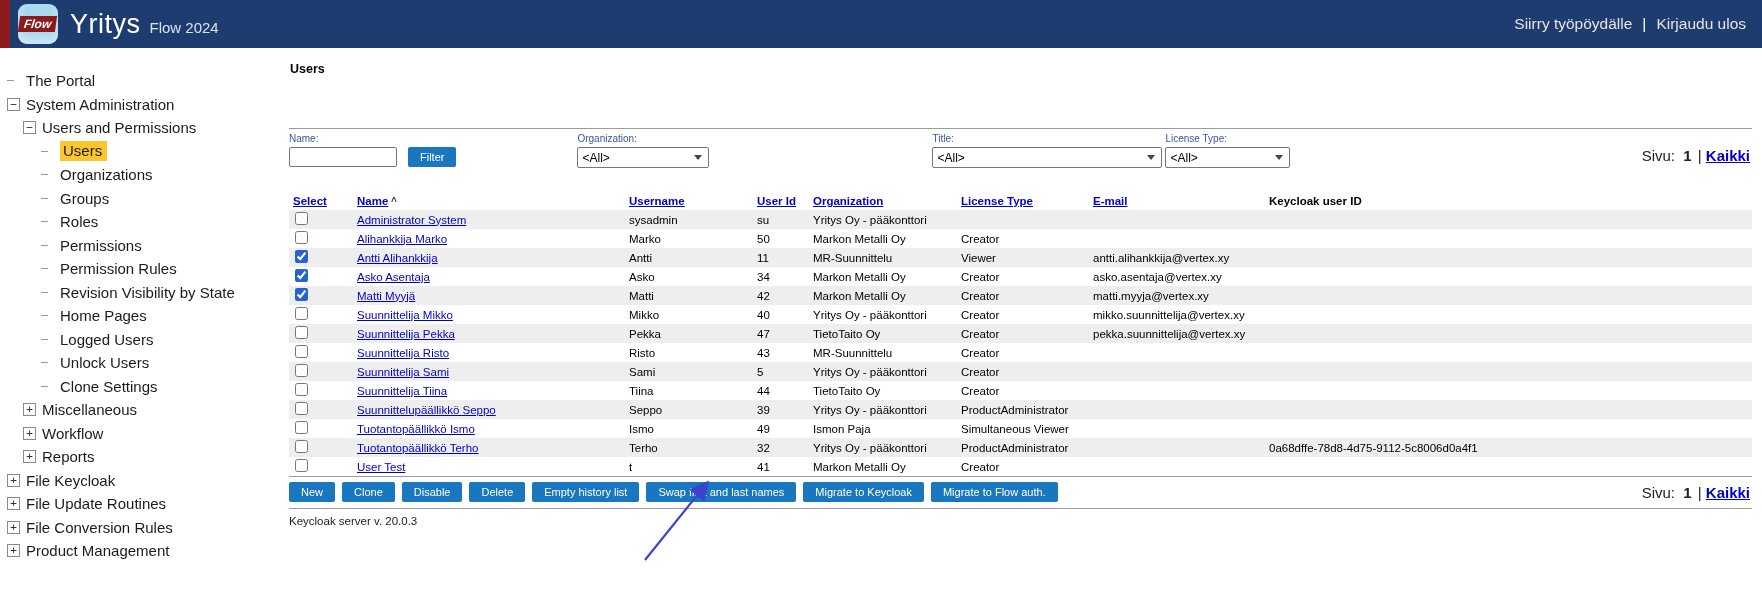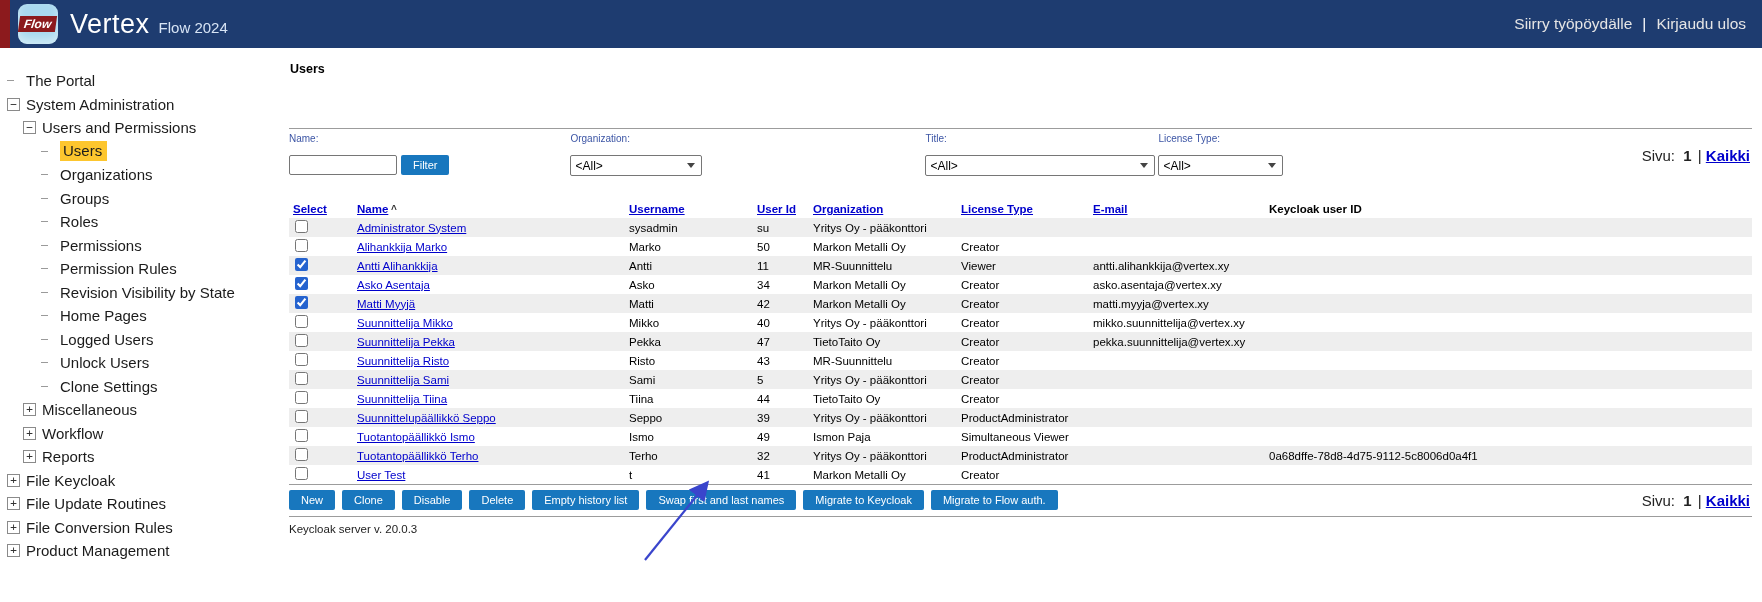--- a/index.html
+++ b/index.html
@@ -39,22 +39,22 @@
   .tree-label { white-space: nowrap; }
   .selected .tree-label { background: var(--selected-item-bg, #fdc62e); padding: 1px 5px 2px 3px; }
 
   
   .content { flex: 1; position: relative; padding: 14px 10px 0 2px; min-width: 0; }
   .page-title { font-weight: bold; font-size: 12.5px; margin: 0 0 52px 1px; color: #000; }
   .rule { border-top: 1px solid #9c9c9c; height: 0; }
 
   
   .filterbar { display: flex; align-items: flex-start; padding: 4px 0 5px; }
-  .flabel { color: var(--filter-label, #3c55a5); font-size: 10px; display: block; margin-bottom: 11px; }
-  .frow { display: flex; gap: 4px; }
+  .flabel { color: var(--filter-label, #3c55a5); font-size: 10px; display: block; margin-bottom: 3px; }
+  .frow { display: flex; gap: 11px; }
   .textbox { width: 108px; height: 20px; border: 1px solid #767676; font-size: 12px;
     padding: 0 3px; border-radius: 2px; font-family: inherit; }
   .btn { background: var(--accent-blue, #1877be); color: #fff; border: 0; font-size: 11px;
     font-family: inherit; height: 20px; padding: 0 12px; border-radius: 2px; cursor: pointer;
     white-space: nowrap; }
   .selectbox { height: 21px; border: 1px solid #767676; border-radius: 2px; background: #fff;
     display: flex; align-items: center; justify-content: space-between; padding: 0 6px 0 4px;
     font-size: 12px; cursor: pointer; }
   .sel-arrow { width: 0; height: 0; border-left: 4px solid transparent;
     border-right: 4px solid transparent; border-top: 5px solid #444; }
@@ -90,21 +90,21 @@
 
 <div class="app">
 
   <header class="topbar">
     <div class="logo-area">
       <div class="logo-strip"></div>
       <div class="logo-box">
         <span class="logo-ribbon">Flow</span>
       </div>
       <div class="brand-wrap">
-        <span class="brand-main">Vertex</span>
+        <span class="brand-main">Yritys</span>
         <span class="brand-sub">Flow 2024</span>
       </div>
     </div>
     <div class="topbar-links">
       <a class="toplink">Siirry työpöydälle</a>
       <span class="toplink-sep">|</span>
       <a class="toplink">Kirjaudu ulos</a>
     </div>
   </header>
 

